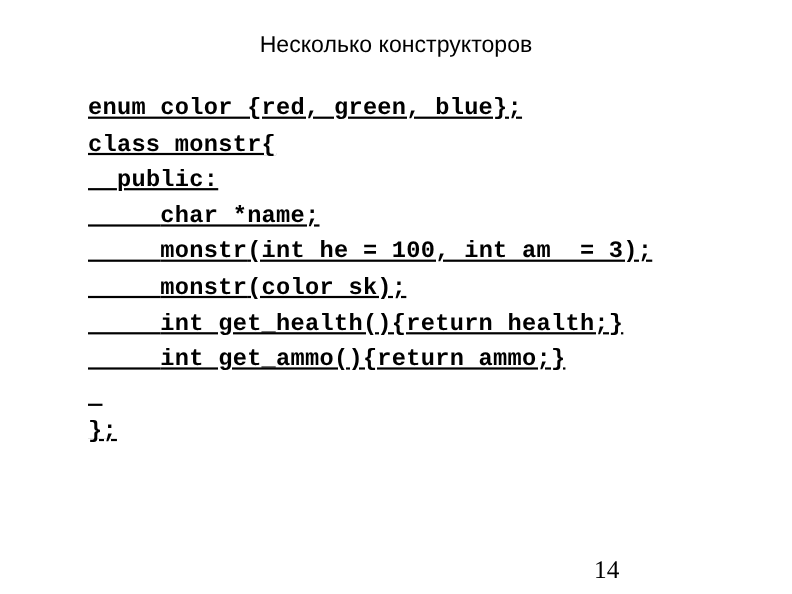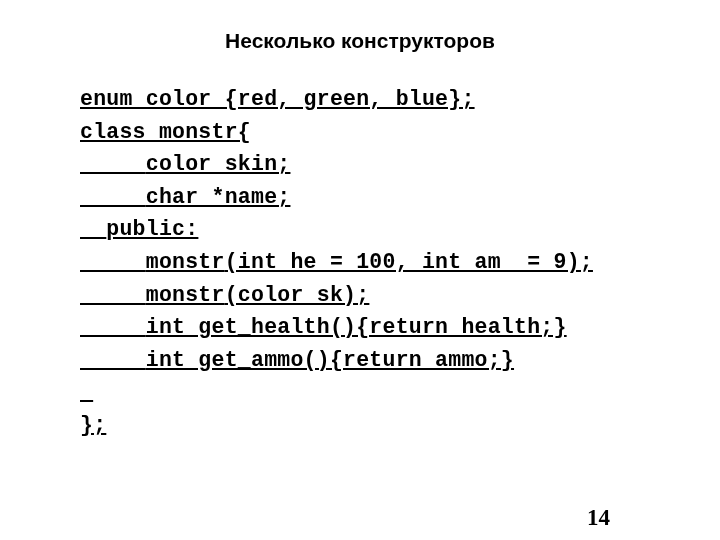--- a/index.html
+++ b/index.html
@@ -18,21 +18,21 @@
   }
 
   
   #slide-title {
     position: absolute;
     left: 0;
     top: 28px;
     width: 720px;
     text-align: center;
     font-family: "Liberation Sans", sans-serif;
-    font-weight: bold;
+    font-weight: normal;
     font-size: 21px;
     line-height: 26px;
     color: #000000;
     white-space: pre;
   }
 
   
   #code-block {
     position: absolute;
     left: 80px;
@@ -54,46 +54,45 @@
   .code-line.blank {
     color: transparent;
   }
   .tok-blue {
     color: #000000;
   }
 
   
   #page-number {
     position: absolute;
-    left: 560px;
+    left: 540px;
     top: 504px;
     width: 50px;
-    text-align: right;
+    text-align: left;
     font-family: "Liberation Serif", "DejaVu Serif", serif;
-    font-weight: bold;
+    font-weight: normal;
     font-size: 23px;
     line-height: 28px;
     color: #000000;
     white-space: pre;
   }
 </style>
 </head>
 <body>
 
 <div id="slide">
 
   <div id="slide-title">Несколько конструкторов</div>
 
   <div id="code-block">
       <div class="code-line"><span>enum color {red, green, blue};</span></div>
       <div class="code-line"><span>class monstr{</span></div>
-      <div class="code-line"><span>     </span><span>color skin;</span></div>
+      <div class="code-line"><span>  </span><span>public:</span></div>
       <div class="code-line"><span>     </span><span>char *name;</span></div>
-      <div class="code-line"><span>  </span><span>public:</span></div>
-      <div class="code-line"><span>     </span><span class="tok-blue">monstr</span><span>(int he = 100, int am  = 9);</span></div>
+      <div class="code-line"><span>     </span><span class="tok-blue">monstr</span><span>(int he = 100, int am  = 3);</span></div>
       <div class="code-line"><span>     </span><span class="tok-blue">monstr</span><span>(color sk);</span></div>
       <div class="code-line"><span>     </span><span>int get_health(){return health;}</span></div>
       <div class="code-line"><span>     </span><span>int get_ammo(){return ammo;}</span></div>
       <div class="code-line blank"><span>&nbsp;</span></div>
       <div class="code-line"><span>};</span></div>
     </div>
 
   <div id="page-number">14</div>
 
 </div>

